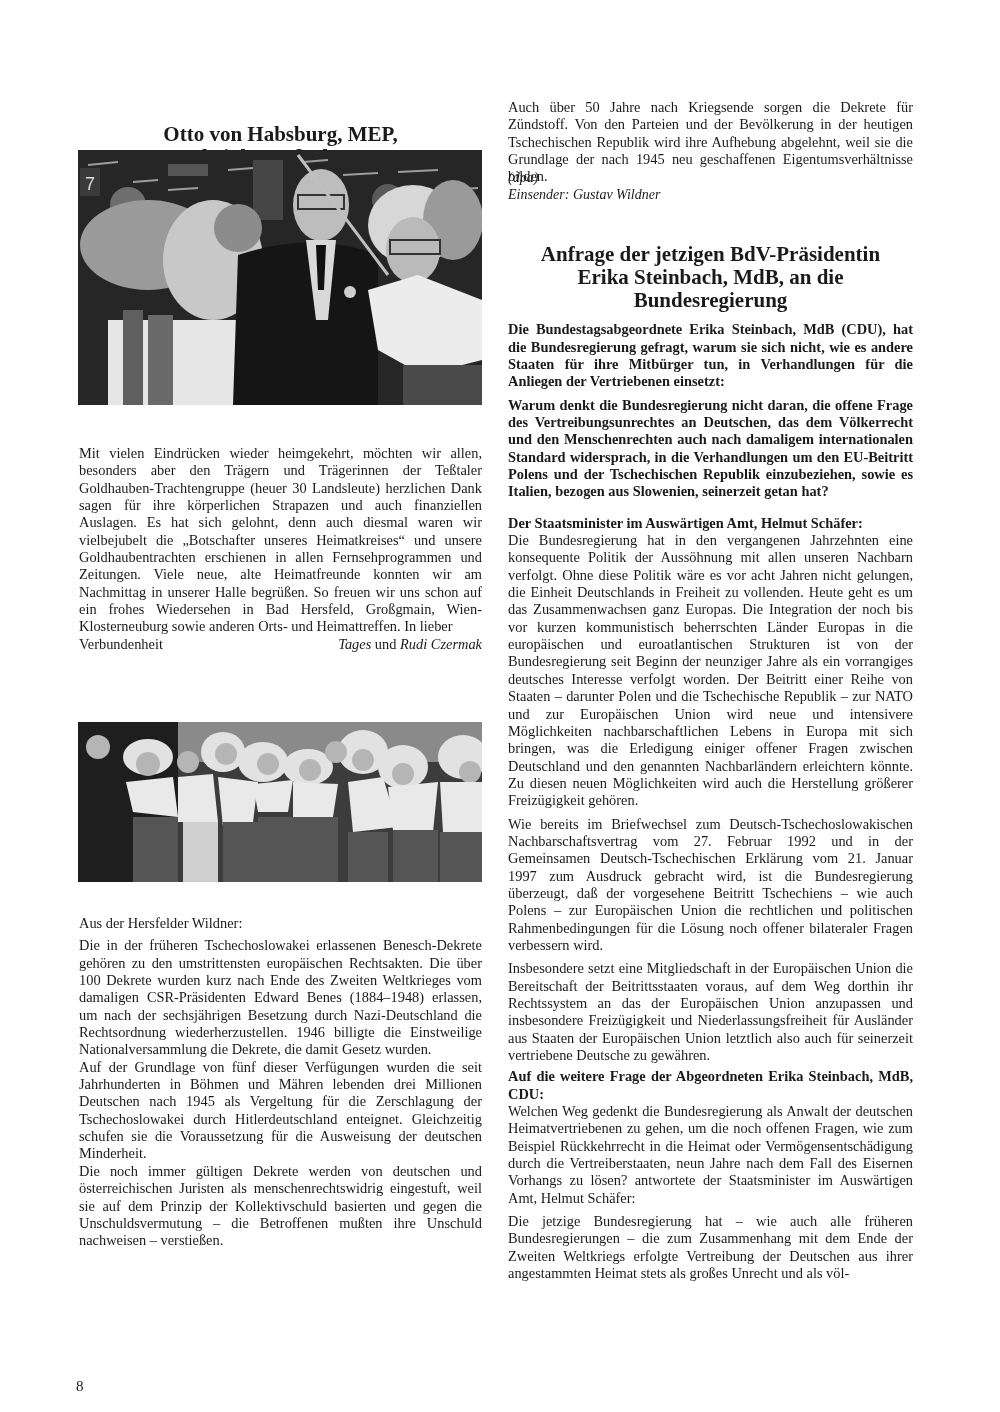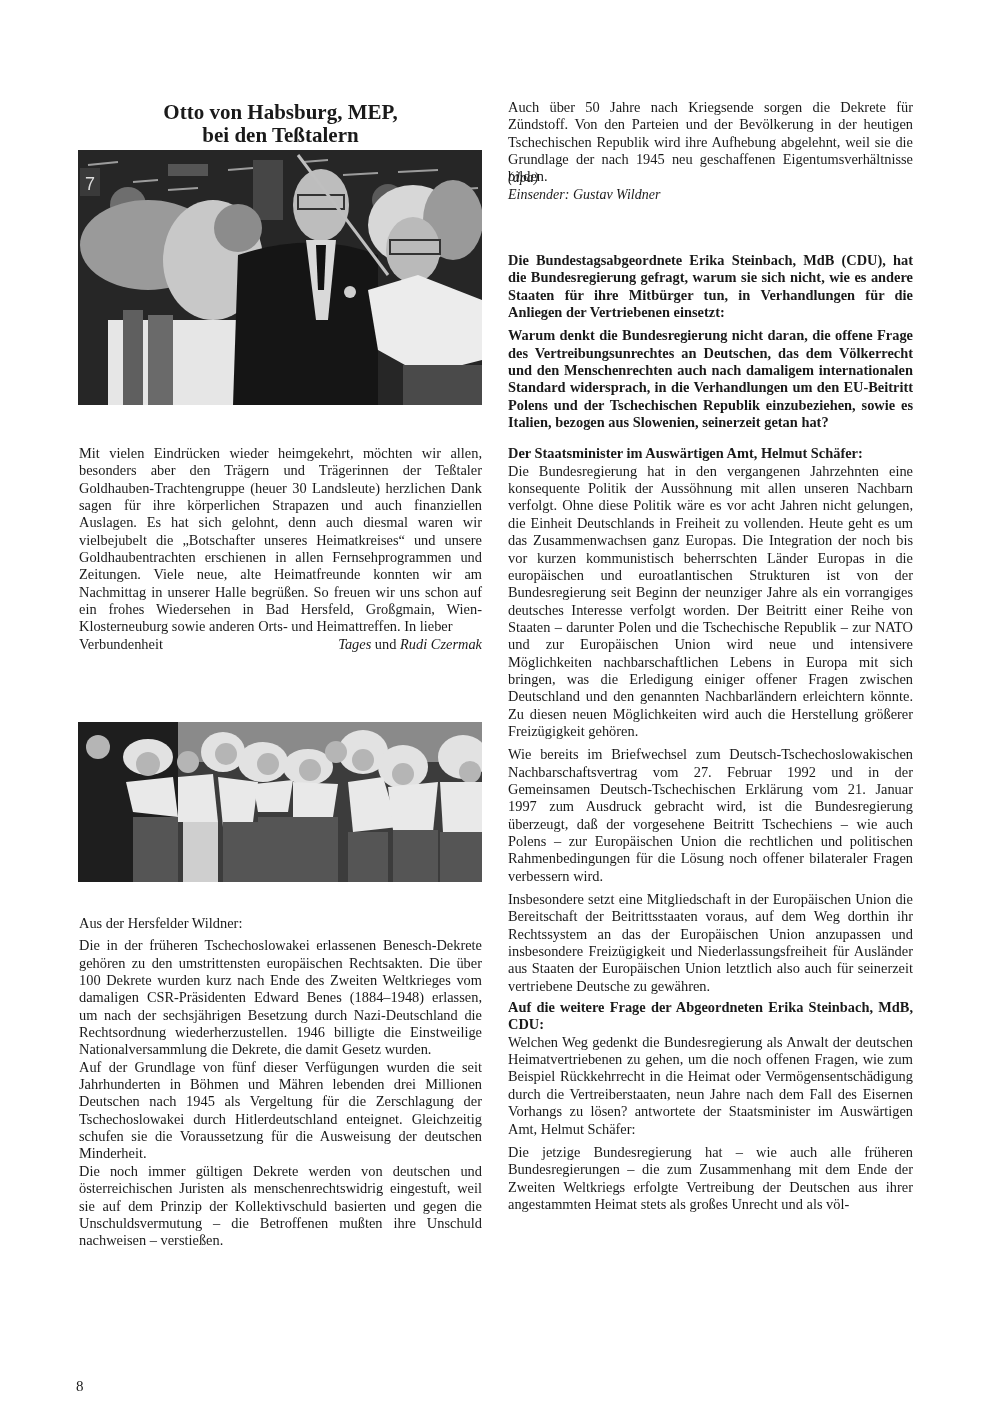--- a/index.html
+++ b/index.html
@@ -2,21 +2,21 @@
 <html><head>
   <meta charset="utf-8">
   <style>
     html, body { margin: 0; padding: 0; background: #ffffff; }
     body { width: 1000px; height: 1412px; position: relative; overflow: hidden;
            font-family: "Liberation Serif", "DejaVu Serif", serif; color: #1a1a1a; }
     .col { position: absolute; }
     .left { left: 79px; width: 403px; }
     .right { left: 508px; width: 405px; }
     .headline { font-weight: bold; text-align: center; margin: 0; line-height: 1.08; }
-    .h-big { font-size: 21px; }
+    .h-big { font-size: 21px; margin-top: 22px; }
     .h-right { font-size: 21px; line-height: 1.1; }
     p { margin: 0; text-align: justify; font-size: 14.4px; line-height: 17.35px; }
     .bold { font-weight: bold; }
     .para-gap { margin-top: 6px; }
     .photo { position: absolute; background: #2a2a2a; overflow: hidden; }
     .sig-row { display: flex; justify-content: space-between; font-size: 14.4px; line-height: 17.35px; }
     .ital { font-style: italic; }
     .right-align { text-align: left; font-size: 14px; line-height: 17.35px; font-style: italic; }
     .source-label { font-size: 14.4px; line-height: 17.35px; }
     .page-number { position: absolute; left: 76px; top: 1378px; font-size: 15px; }
@@ -142,20 +142,24 @@
   <p>Die noch immer gültigen Dekrete werden von deutschen und österreichischen Juristen als menschenrechtswidrig eingestuft, weil sie auf dem Prinzip der Kollektivschuld basierten und gegen die Unschuldsvermutung – die Betroffenen mußten ihre Unschuld nachweisen – verstießen.</p>
 </div>
 
 <div class="col right" style="top:99px;">
   <p><span>Auch über 50 Jahre nach Kriegsende sorgen die Dekrete für Zündstoff. Von den Parteien und der Bevölkerung in der heutigen Tschechischen Republik wird ihre Aufhebung abgelehnt, weil sie die Grundlage der nach 1945 neu geschaffenen Eigentumsverhältnisse bilden.</span></p>
   <div class="right-align" style="margin-top:-17px;">(dpa)</div>
   <div class="right-align">Einsender: Gustav Wildner</div>
 </div>
 
 <div class="col right" style="top:243px;">
+  <h2 class="headline h-right">
+    <span>Anfrage der jetzigen BdV-Präsidentin</span><br>
+    <span>Erika Steinbach, MdB, an die Bundesregierung</span>
+  </h2>
   <p class="bold" style="margin-top:9px;">Die Bundestagsabgeordnete Erika Steinbach, MdB (CDU), hat die Bundesregierung gefragt, warum sie sich nicht, wie es andere Staaten für ihre Mitbürger tun, in Verhandlungen für die Anliegen der Vertriebenen einsetzt:</p>
   <p class="bold para-gap">Warum denkt die Bundesregierung nicht daran, die offene Frage des Vertreibungsunrechtes an Deutschen, das dem Völkerrecht und den Menschenrechten auch nach damaligem internationalen Standard widersprach, in die Verhandlungen um den EU-Beitritt Polens und der Tschechischen Republik einzubeziehen, sowie es Italien, bezogen aus Slowenien, seinerzeit getan hat?</p>
   <p class="bold" style="margin-top:14px;">Der Staatsminister im Auswärtigen Amt, Helmut Schäfer:</p>
   <p>Die Bundesregierung hat in den vergangenen Jahrzehnten eine konsequente Politik der Aussöhnung mit allen unseren Nachbarn verfolgt. Ohne diese Politik wäre es vor acht Jahren nicht gelungen, die Einheit Deutschlands in Freiheit zu vollenden. Heute geht es um das Zusammenwachsen ganz Europas. Die Integration der noch bis vor kurzen kommunistisch beherrschten Länder Europas in die europäischen und euroatlantischen Strukturen ist von der Bundesregierung seit Beginn der neunziger Jahre als ein vorrangiges deutsches Interesse verfolgt worden. Der Beitritt einer Reihe von Staaten – darunter Polen und die Tschechische Republik – zur NATO und zur Europäischen Union wird neue und intensivere Möglichkeiten nachbarschaftlichen Lebens in Europa mit sich bringen, was die Erledigung einiger offener Fragen zwischen Deutschland und den genannten Nachbarländern erleichtern könnte. Zu diesen neuen Möglichkeiten wird auch die Herstellung größerer Freizügigkeit gehören.</p>
   <p class="para-gap">Wie bereits im Briefwechsel zum Deutsch-Tschechoslowakischen Nachbarschaftsvertrag vom 27. Februar 1992 und in der Gemeinsamen Deutsch-Tschechischen Erklärung vom 21. Januar 1997 zum Ausdruck gebracht wird, ist die Bundesregierung überzeugt, daß der vorgesehene Beitritt Tschechiens – wie auch Polens – zur Europäischen Union die rechtlichen und politischen Rahmenbedingungen für die Lösung noch offener bilateraler Fragen verbessern wird.</p>
   <p class="para-gap">Insbesondere setzt eine Mitgliedschaft in der Europäischen Union die Bereitschaft der Beitrittsstaaten voraus, auf dem Weg dorthin ihr Rechtssystem an das der Europäischen Union anzupassen und insbesondere Freizügigkeit und Niederlassungsfreiheit für Ausländer aus Staaten der Europäischen Union letztlich also auch für seinerzeit vertriebene Deutsche zu gewähren.</p>
   <p class="bold" style="margin-top:4px;">Auf die weitere Frage der Abgeordneten Erika Steinbach, MdB, CDU:</p>
   <p>Welchen Weg gedenkt die Bundesregierung als Anwalt der deutschen Heimatvertriebenen zu gehen, um die noch offenen Fragen, wie zum Beispiel Rückkehrrecht in die Heimat oder Vermögensentschädigung durch die Vertreiberstaaten, neun Jahre nach dem Fall des Eisernen Vorhangs zu lösen? antwortete der Staatsminister im Auswärtigen Amt, Helmut Schäfer:</p>
   <p class="para-gap">Die jetzige Bundesregierung hat – wie auch alle früheren Bundesregierungen – die zum Zusammenhang mit dem Ende der Zweiten Weltkriegs erfolgte Vertreibung der Deutschen aus ihrer angestammten Heimat stets als großes Unrecht und als völ-</p>
 </div>

